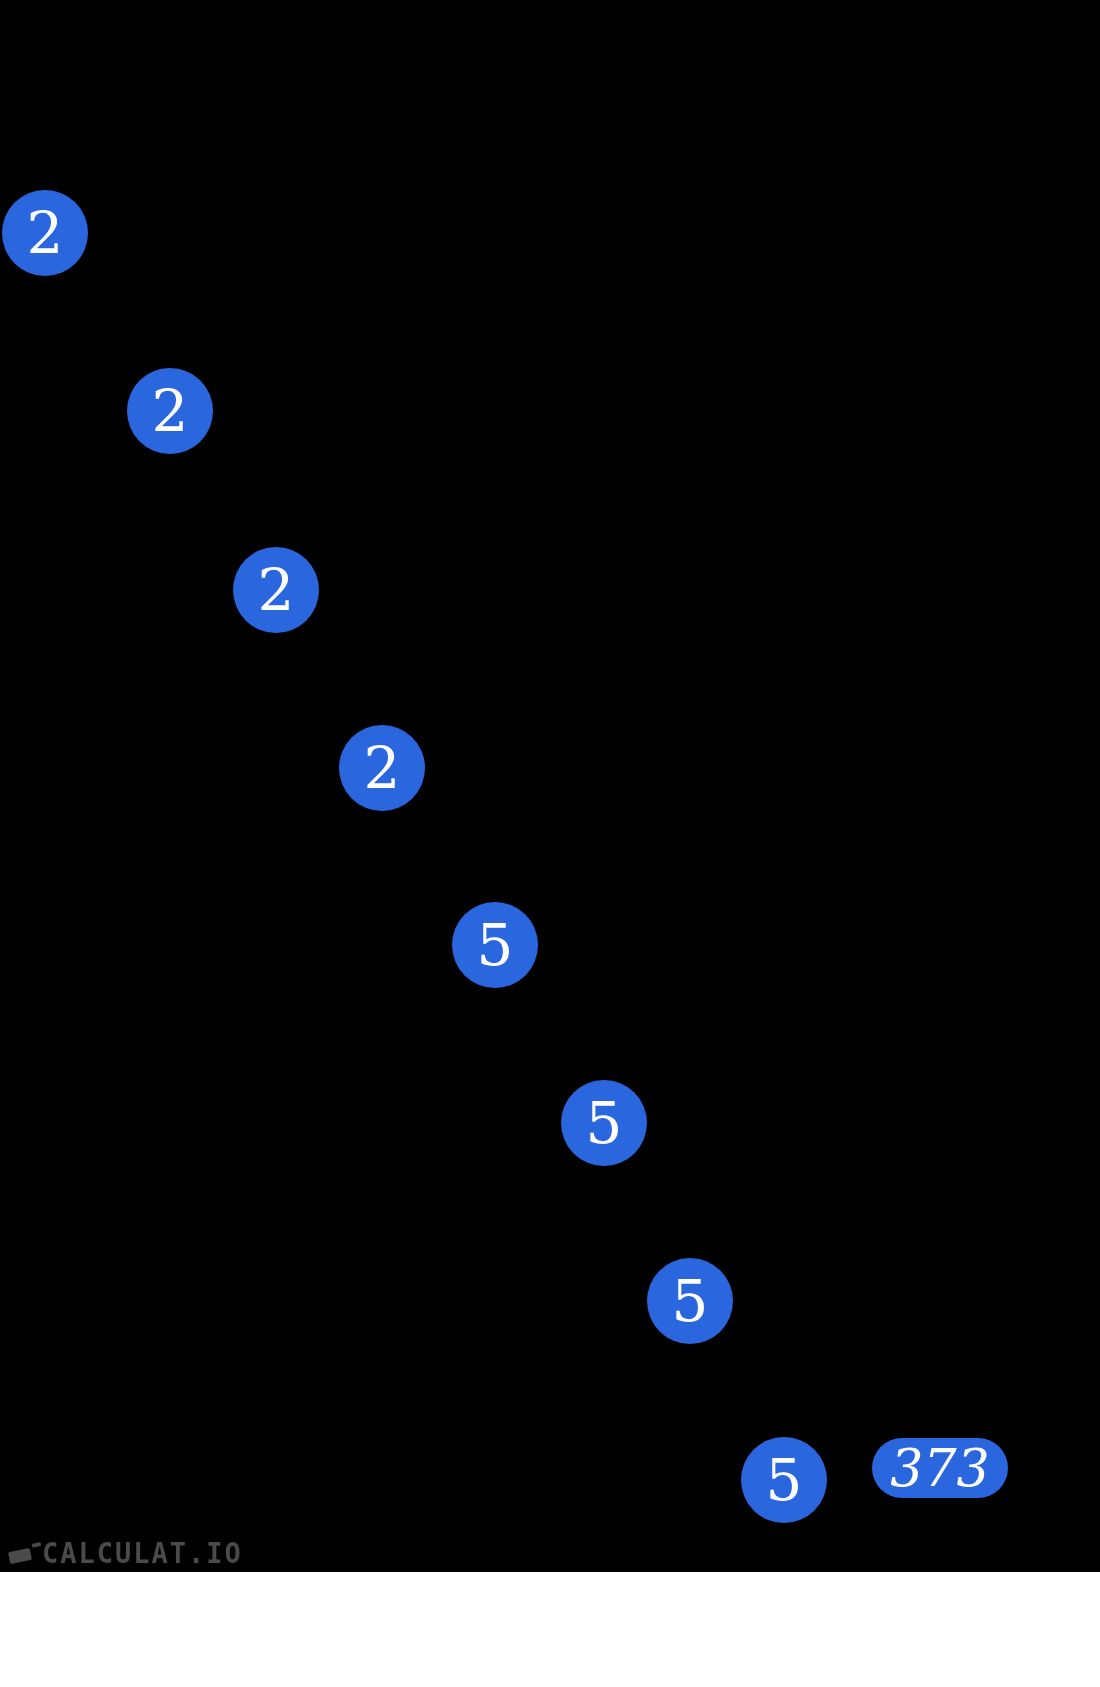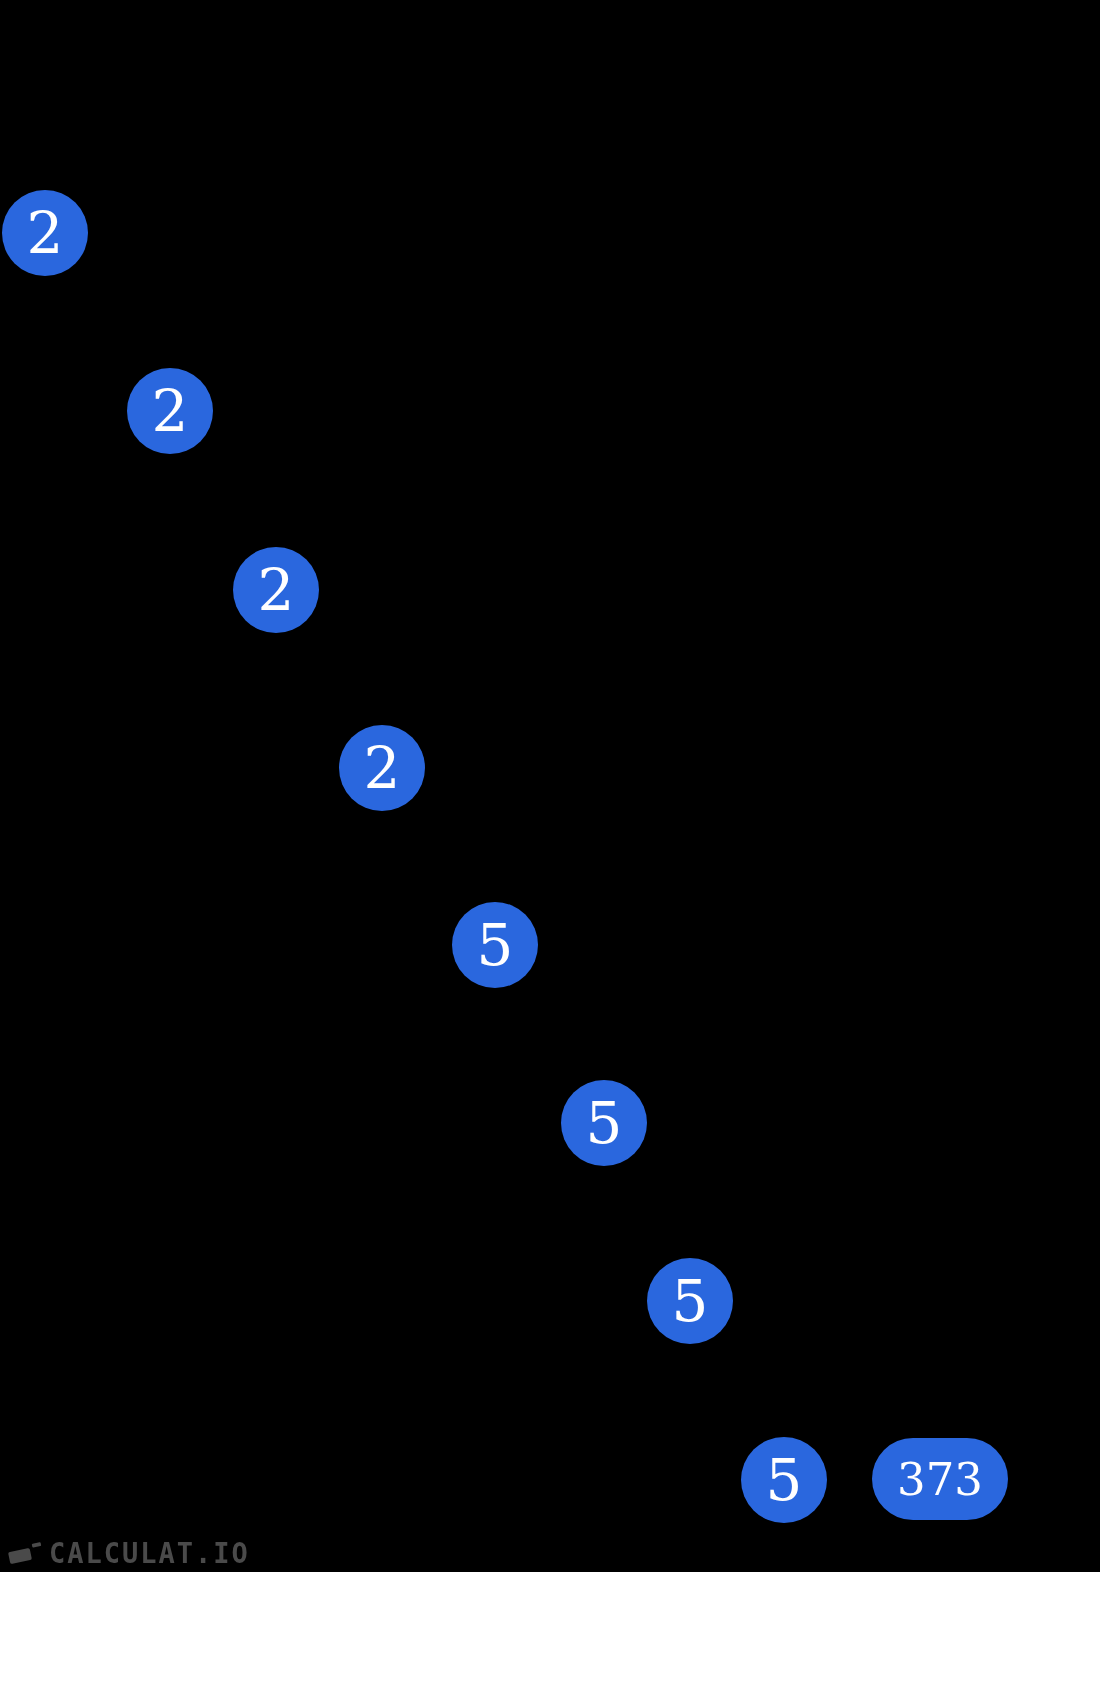--- a/index.html
+++ b/index.html
@@ -33,43 +33,43 @@
     color: #ffffff;
     display: flex;
     align-items: center;
     justify-content: center;
     font-size: 58px;
     line-height: 1;
     font-family: "DejaVu Serif", serif;
   }
   .node.pill {
     width: 136px;
-    height: 82px;
+    height: 60px;
     border-radius: 41px;
-    font-size: 45px;
+    font-size: 52px;
+    font-style: italic;
   }
   
   .n1 { left: 2px;   top: 190px;  }
   .n2 { left: 127px; top: 368px;  }
   .n3 { left: 233px; top: 547px;  }
   .n4 { left: 339px; top: 725px;  }
   .n5 { left: 452px; top: 902px;  }
   .n6 { left: 561px; top: 1080px; }
   .n7 { left: 647px; top: 1258px; }
   .n8 { left: 741px; top: 1437px; }
   .n9 { left: 872px; top: 1438px; }
 
   .logo {
     position: absolute;
     left: 8px;
     top: 1537px;
     height: 32px;
     display: flex;
     align-items: center;
-    gap: 7px;
     color: #4a4a4a;
   }
   .logo-icon {
     display: inline-flex;
     align-items: center;
   }
   .logo-text {
     font-family: "DejaVu Sans Mono", monospace;
     font-weight: bold;
     font-size: 27px;

